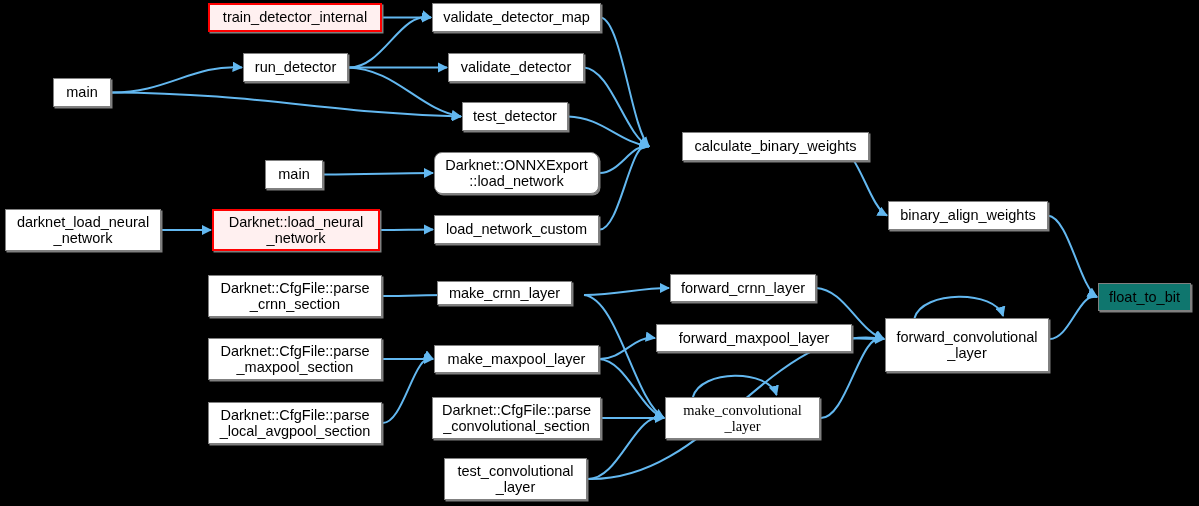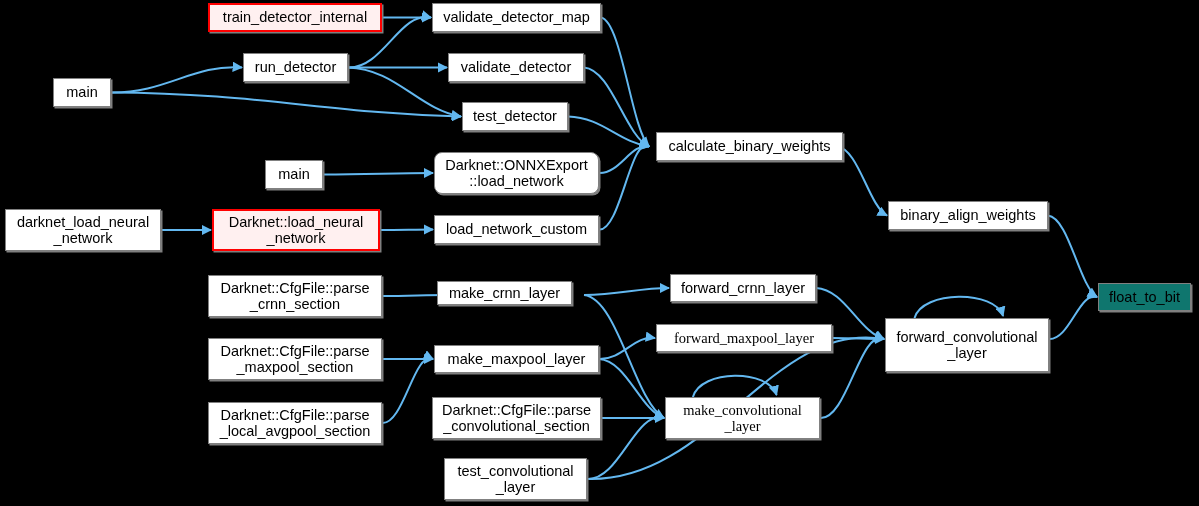--- a/index.html
+++ b/index.html
@@ -81,38 +81,38 @@
         <path d="M 1049 339 C 1069.58 340.176, 1079.38 291.12, 1097 297" fill="none" stroke="#63b8f0" stroke-width="2" marker-end="url(#arrow)"></path>
       </g>
   </svg>
   <div id="node-layer">
       <div class="node highlight" style="left: 208px; top: 3px; width: 174px; height: 29px;">train_detector_internal</div>
       <div class="node" style="left: 432px; top: 3px; width: 169px; height: 29px;">validate_detector_map</div>
       <div class="node" style="left: 243px; top: 53px; width: 105px; height: 29px;">run_detector</div>
       <div class="node" style="left: 448px; top: 53px; width: 136px; height: 29px;">validate_detector</div>
       <div class="node" style="left: 53px; top: 78px; width: 58px; height: 29px;">main</div>
       <div class="node" style="left: 462px; top: 102px; width: 106px; height: 29px;">test_detector</div>
-      <div class="node" style="left: 656px; top: 132px; width: 187px; height: 29px;">calculate_binary_weights</div>
+      <div class="node" style="left: 682px; top: 132px; width: 187px; height: 29px;">calculate_binary_weights</div>
       <div class="node" style="left: 265px; top: 160px; width: 58px; height: 29px;">main</div>
       <div class="node" style="left: 434px; top: 152px; width: 165px; height: 42px; border-radius: 8px;">Darknet::ONNXExport
 ::load_network</div>
       <div class="node" style="left: 888px; top: 201px; width: 160px; height: 29px;">binary_align_weights</div>
       <div class="node" style="left: 5px; top: 209px; width: 156px; height: 42px;">darknet_load_neural
 _network</div>
       <div class="node highlight" style="left: 212px; top: 209px; width: 168px; height: 42px;">Darknet::load_neural
 _network</div>
       <div class="node" style="left: 434px; top: 215px; width: 165px; height: 29px;">load_network_custom</div>
       <div class="node current" style="left: 1098px; top: 283px; width: 93px; height: 28px;">float_to_bit</div>
       <div class="node" style="left: 208px; top: 275px; width: 174px; height: 42px;">Darknet::CfgFile::parse
 _crnn_section</div>
       <div class="node" style="left: 437px; top: 281px; width: 135px; height: 24px; text-align: center;">make_crnn_layer</div>
       <div class="node" style="left: 670px; top: 274px; width: 146px; height: 28px;">forward_crnn_layer</div>
       <div class="node" style="left: 885px; top: 318px; width: 164px; height: 54px;">forward_convolutional
 _layer</div>
-      <div class="node" style="left: 656px; top: 324px; width: 176px; height: 28px; font-family: Liberation Serif, serif;">forward_maxpool_layer</div>
+      <div class="node" style="left: 656px; top: 324px; width: 196px; height: 28px;">forward_maxpool_layer</div>
       <div class="node" style="left: 208px; top: 338px; width: 174px; height: 42px;">Darknet::CfgFile::parse
 _maxpool_section</div>
       <div class="node" style="left: 434px; top: 345px; width: 165px; height: 28px;">make_maxpool_layer</div>
       <div class="node" style="left: 208px; top: 402px; width: 174px; height: 42px;">Darknet::CfgFile::parse
 _local_avgpool_section</div>
       <div class="node" style="left: 432px; top: 397px; width: 169px; height: 42px;">Darknet::CfgFile::parse
 _convolutional_section</div>
       <div class="node" style="left: 665px; top: 397px; width: 155px; height: 42px; font-family: Liberation Serif, serif;">make_convolutional
 _layer</div>
       <div class="node" style="left: 444px; top: 458px; width: 143px; height: 42px;">test_convolutional

